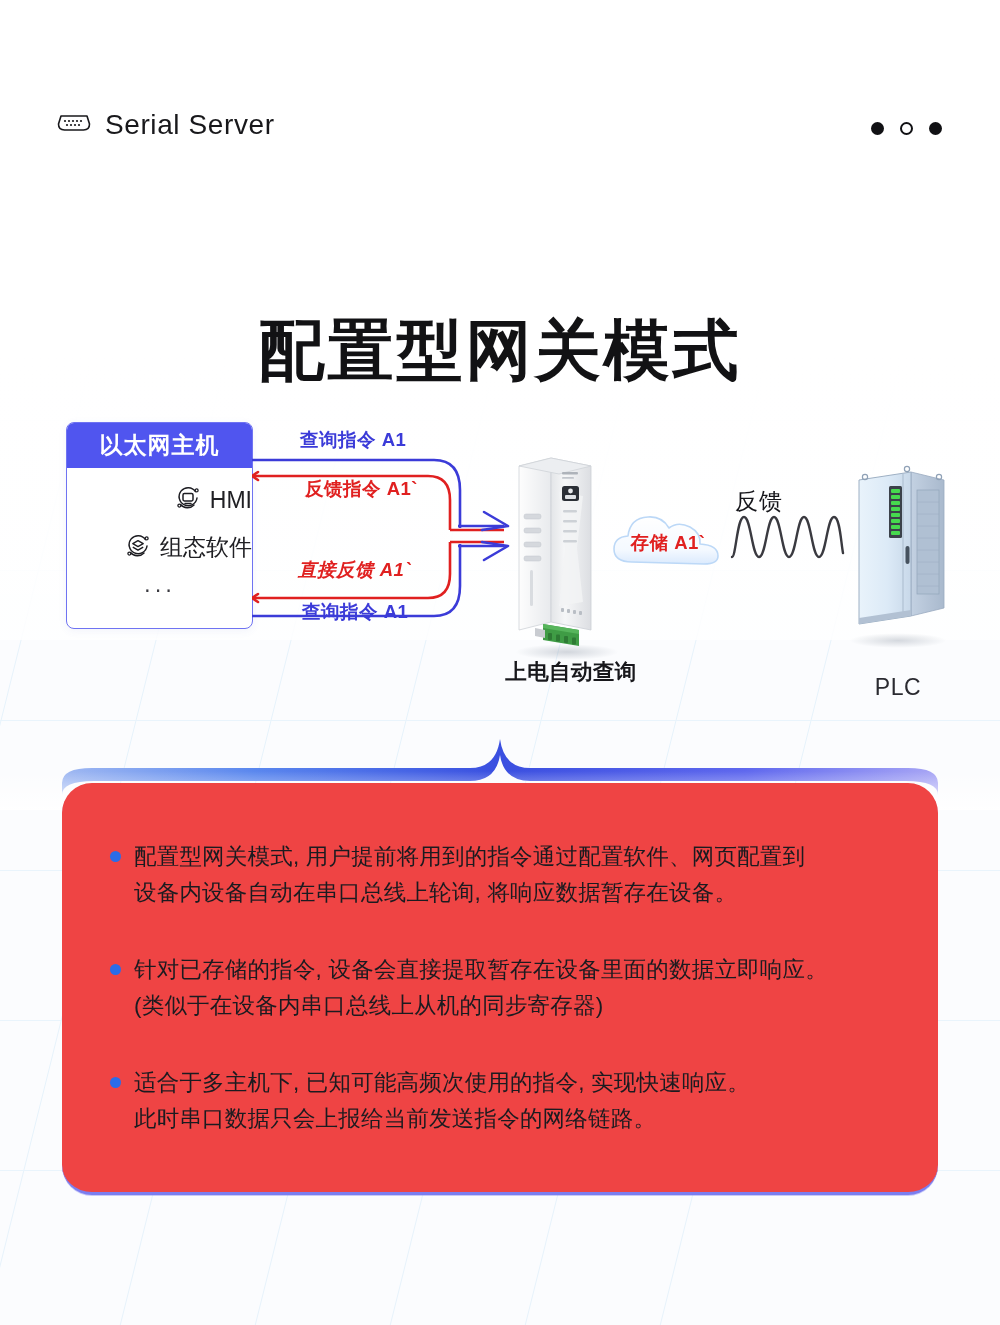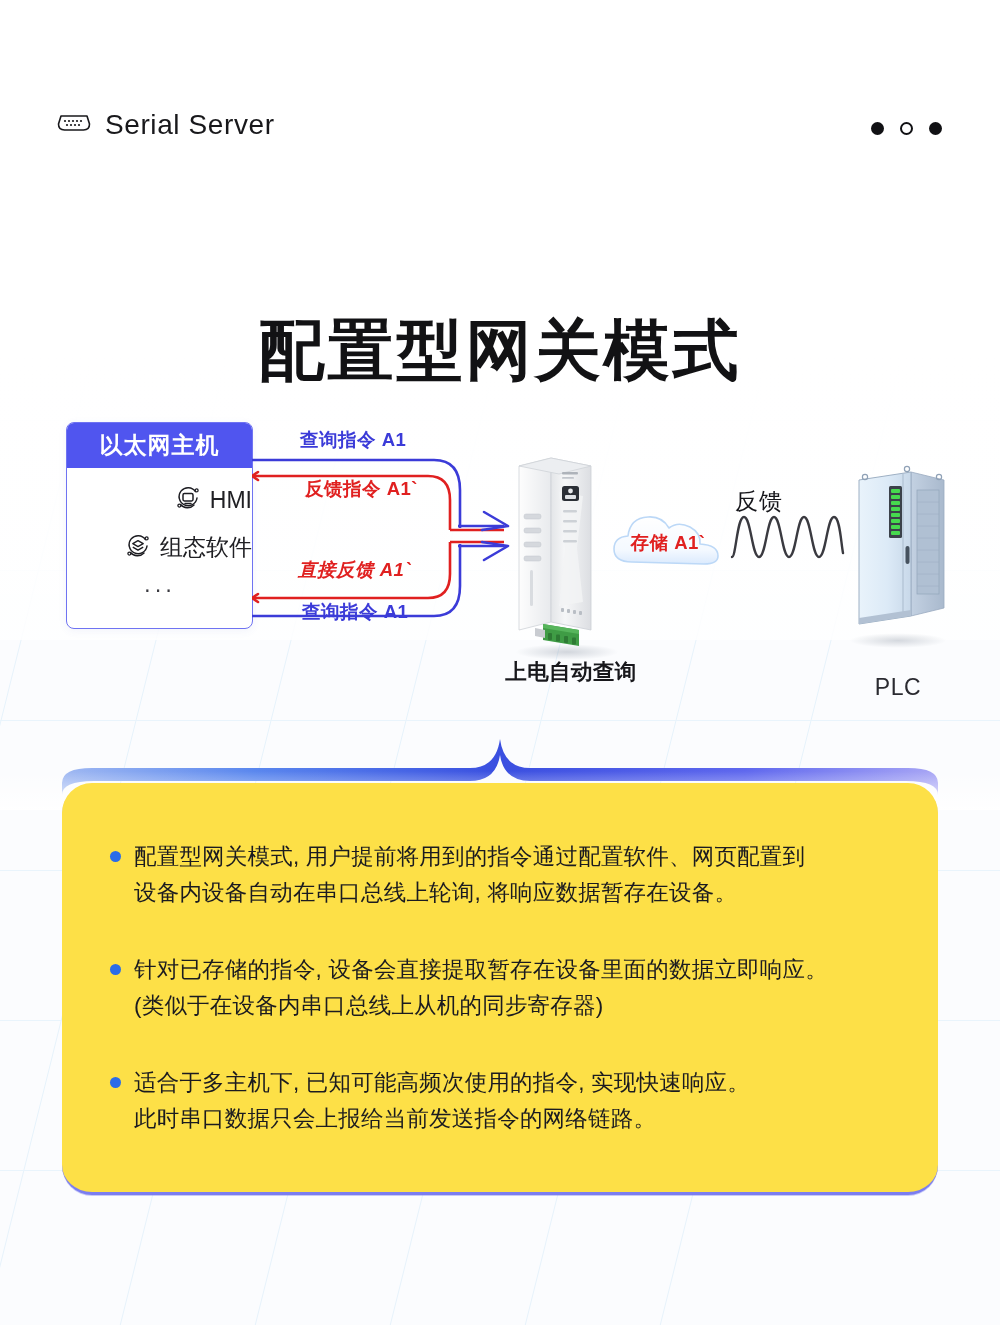--- a/index.html
+++ b/index.html
@@ -262,21 +262,21 @@
     left: 0; top: 0;
     width: 1000px; height: 75px;
     pointer-events: none;
   }
   .panel {
     position: absolute;
     left: 62px; top: 48px;
     width: 876px;
     height: 412px;
     border-radius: 30px;
-    background: #fde047;
+    background: #ef4444;
     border-bottom: 3px solid #7b7ef0;
     box-shadow: 0 1px 0 rgba(123,126,240,0.4);
     overflow: hidden;
   }
   .panel-inner {
     padding: 56px 52px 0 48px;
   }
   .bullet-row {
     display: flex;
     align-items: flex-start;

